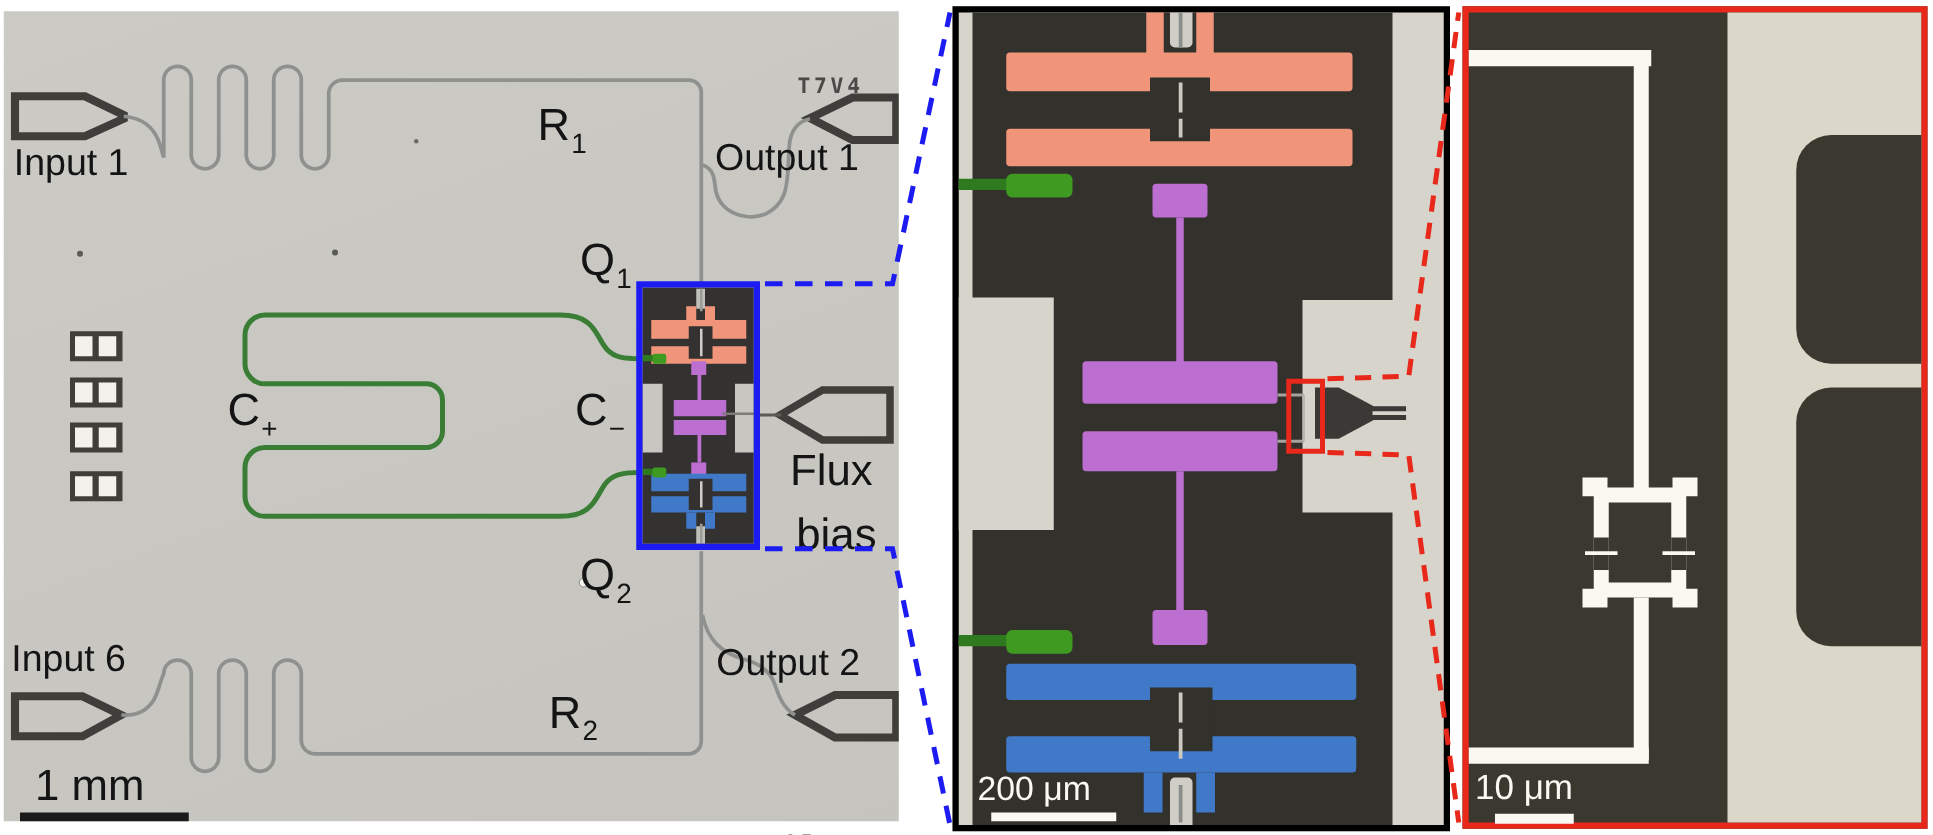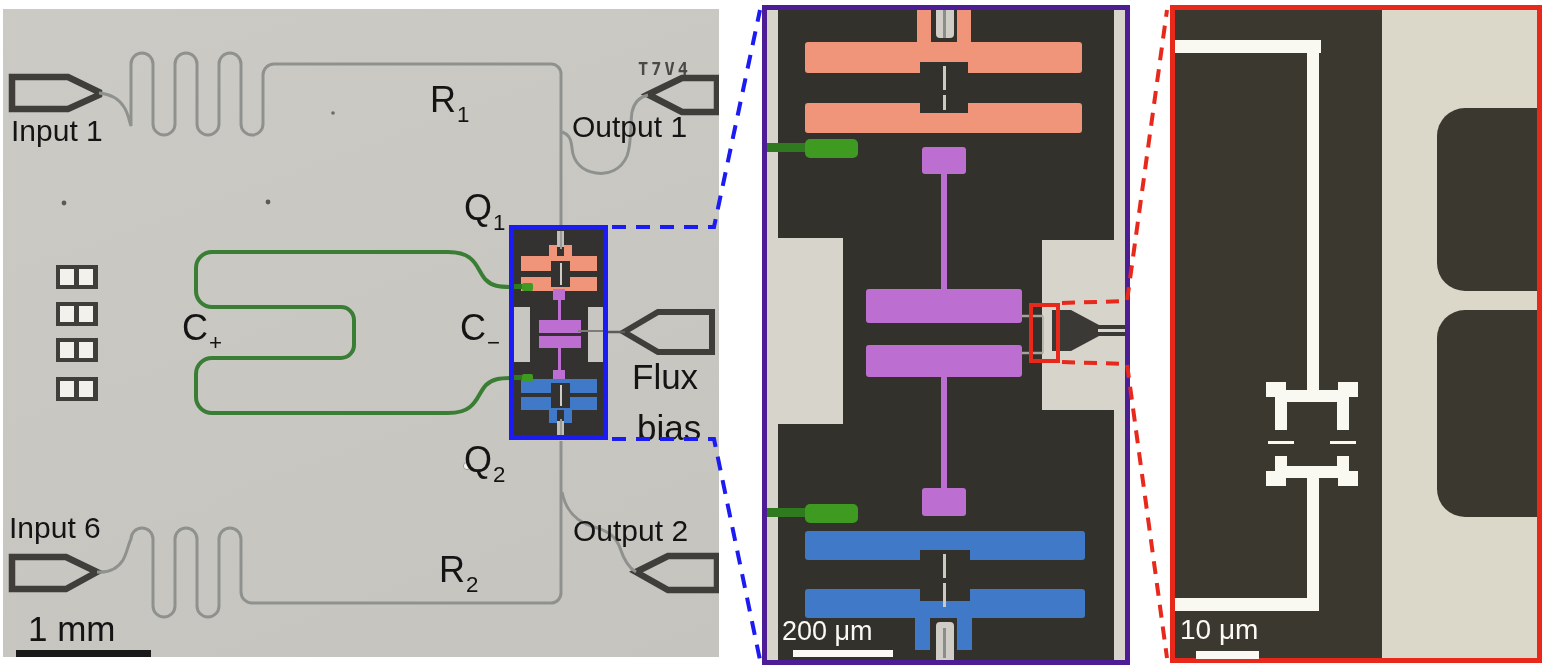--- a/index.html
+++ b/index.html
@@ -128,21 +128,21 @@
     <div class="abs lbl" style="left:425px;top:543px;font-size:36px;margin-left:11px;"><span>R</span><sub>2</sub></div>
     <div class="abs lbl" style="left:570px;top:507px;"><span>Output 2</span></div>
 
     <div class="abs mark" style="left:635px;top:6px;">T7V4</div>
     <div class="abs mark" style="left:623px;top:612px;font-style:italic;">A5</div>
 
     <div class="abs lbl" style="left:25px;top:602px;font-size:35px;text-align:center;">1 mm</div>
     <div class="abs" style="left:13px;top:641px;width:135px;height:7px;background:#1a1a1a;"></div>
   </div>
 
-  <div class="abs" style="left:762px;top:5px;width:358px;height:650px;border:5px solid #4c1d95;background:#d6d4cb;">
+  <div class="abs" style="left:762px;top:5px;width:358px;height:650px;border:5px solid #000000;background:#d6d4cb;padding-left:30px;">
     <div class="abs" style="left:11px;top:0;width:336px;height:650px;background:#33312c;"></div>
     <div class="abs" style="left:0px;top:228px;width:76px;height:186px;background:#d6d4cb;"></div>
     <div class="abs" style="left:275px;top:230px;width:83px;height:170px;background:#d6d4cb;"></div>
     <div class="abs" style="left:169px;top:0;width:18px;height:28px;background:#cfcdc5;border-radius:0 0 4px 4px;"></div>
     <div class="abs" style="left:169px;top:612px;width:18px;height:38px;background:#cfcdc5;border-radius:4px 4px 0 0;"></div>
     <div class="abs" style="left:176px;top:0;width:3px;height:28px;background:#8b8d8a;"></div>
     <div class="abs" style="left:176px;top:618px;width:3px;height:30px;background:#8b8d8a;"></div>
 
     <div class="abs" style="left:150px;top:0;width:14px;height:33px;background:#f09579;"></div>
     <div class="abs" style="left:190px;top:0;width:14px;height:33px;background:#f09579;"></div>

